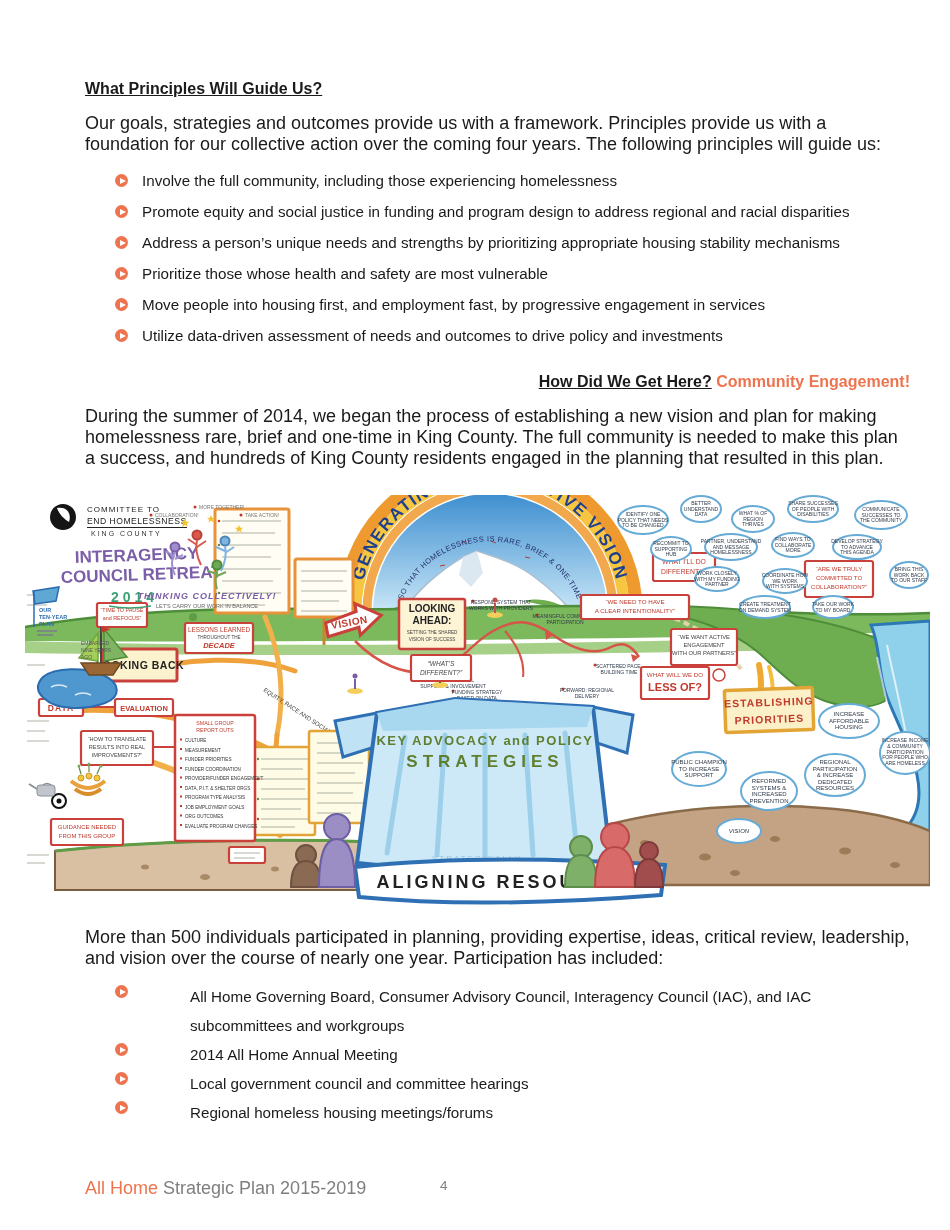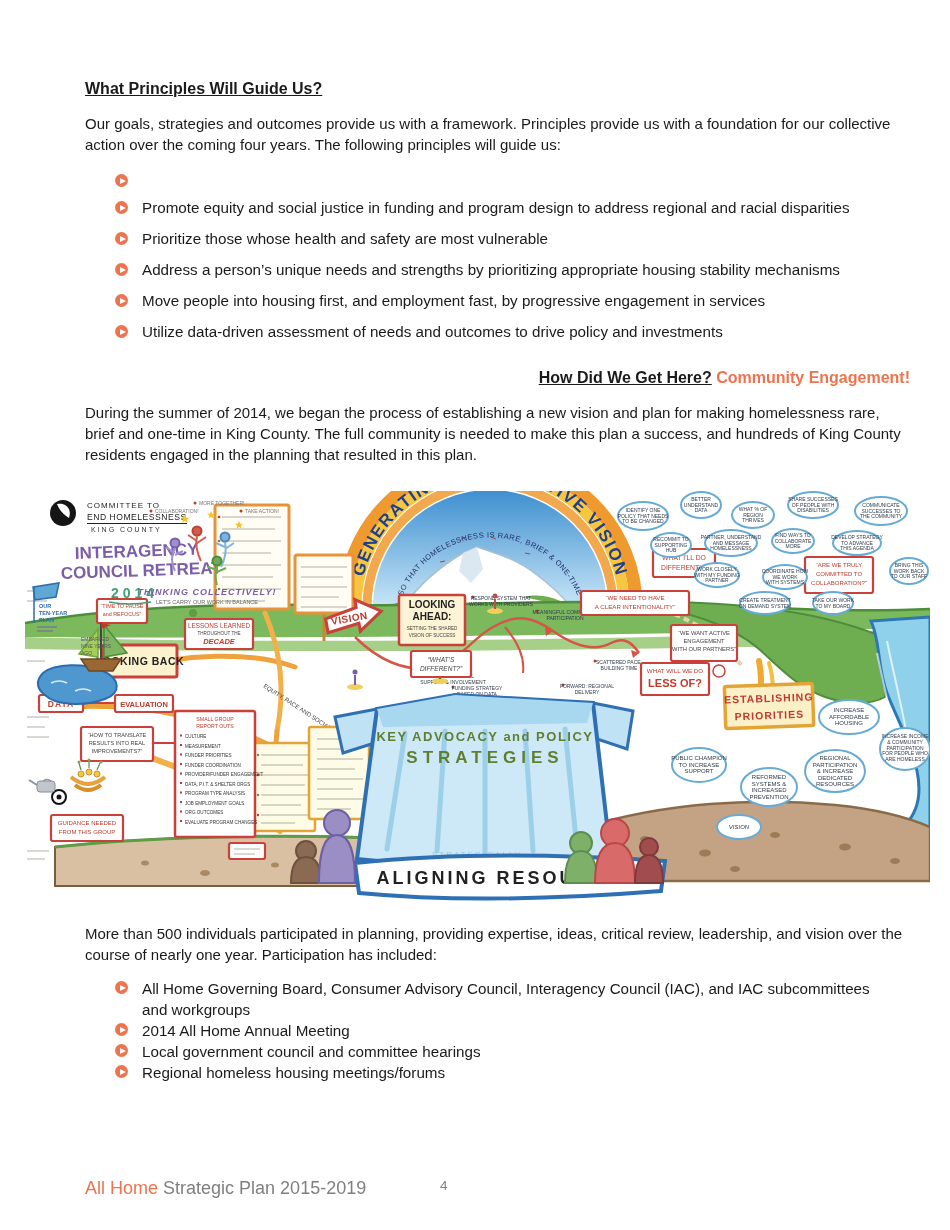--- a/index.html
+++ b/index.html
@@ -2,24 +2,24 @@
 <html><head>
 <meta charset="utf-8">
 <style>
   html,body{margin:0;padding:0;background:#ffffff;}
   .page{position:relative;width:950px;height:1230px;background:#fff;overflow:hidden;
         font-family:"Liberation Sans",sans-serif;color:#1a1a1a;}
   .content{padding:80px 40px 0 85px;}
   .h{font-size:16px;font-weight:bold;margin:0 0 15px 0;}
   .h .u{text-decoration:underline;}
   .h .accent{font-weight:bold;}
-  .para{font-size:15px;line-height:21px;margin:0 0 16px 0;max-width:825px;}
+  .para{font-size:18px;line-height:21px;margin:0 0 16px 0;max-width:825px;}
   ul.blist{list-style:none;margin:2px 0 0 0;padding:0;max-width:800px;}
   ul.blist li{display:flex;align-items:flex-start;margin:0 0 11px 30px;font-size:15.2px;line-height:20px;}
-  ul.blist.tight li{margin:0 0 0 30px;line-height:21px;}
+  ul.blist.tight li{margin:0 0 0 30px;line-height:29px;gap:48px;}
   .bullet{flex:none;width:13px;height:13px;border-radius:50%;margin:3px 14px 0 0;
           display:flex;align-items:center;justify-content:center;}
   .bullet .tri{width:0;height:0;border-left:6px solid #fff;border-top:3.5px solid transparent;border-bottom:3.5px solid transparent;margin-left:2px;}
   .sec2-gap{margin-top:27px;text-align:right;}
   .figure{margin:26px 0 20px -60px;width:905px;height:412px;}
   .footer-left{position:absolute;top:1178px;left:85px;font-size:18px;color:#7f7f7f;}
   .pagenum{position:absolute;top:1178px;left:440px;font-size:13.5px;color:#7f7f7f;}
   
   svg text{font-family:"Liberation Sans",sans-serif;}
   .cl{fill:#ffffff;stroke:#66ABD6;stroke-width:2;}
@@ -41,38 +41,39 @@
     <div class="h">
       <span class="u">What Principles Will Guide Us?</span>
     </div>
     <p class="para">Our goals, strategies and outcomes provide us with a framework. Principles provide us with a foundation for our collective action over the coming four years. The following principles will guide us:</p>
 
     <ul class="blist">
       <li>
           <span class="bullet" style="background:#ED744E">
             <span class="tri"></span>
           </span>
+          <span>Involve the full community, including those experiencing homelessness</span>
         </li>
       <li>
           <span class="bullet" style="background:#ED744E">
             <span class="tri"></span>
           </span>
           <span>Promote equity and social justice in funding and program design to address regional and racial disparities</span>
         </li>
       <li>
           <span class="bullet" style="background:#ED744E">
             <span class="tri"></span>
           </span>
+          <span>Address a person’s unique needs and strengths by prioritizing appropriate housing stability mechanisms</span>
+        </li>
+      <li>
+          <span class="bullet" style="background:#ED744E">
+            <span class="tri"></span>
+          </span>
           <span>Prioritize those whose health and safety are most vulnerable</span>
-        </li>
-      <li>
-          <span class="bullet" style="background:#ED744E">
-            <span class="tri"></span>
-          </span>
-          <span>Address a person’s unique needs and strengths by prioritizing appropriate housing stability mechanisms</span>
         </li>
       <li>
           <span class="bullet" style="background:#ED744E">
             <span class="tri"></span>
           </span>
           <span>Move people into housing first, and employment fast, by progressive engagement in services</span>
         </li>
       <li>
           <span class="bullet" style="background:#ED744E">
             <span class="tri"></span>

